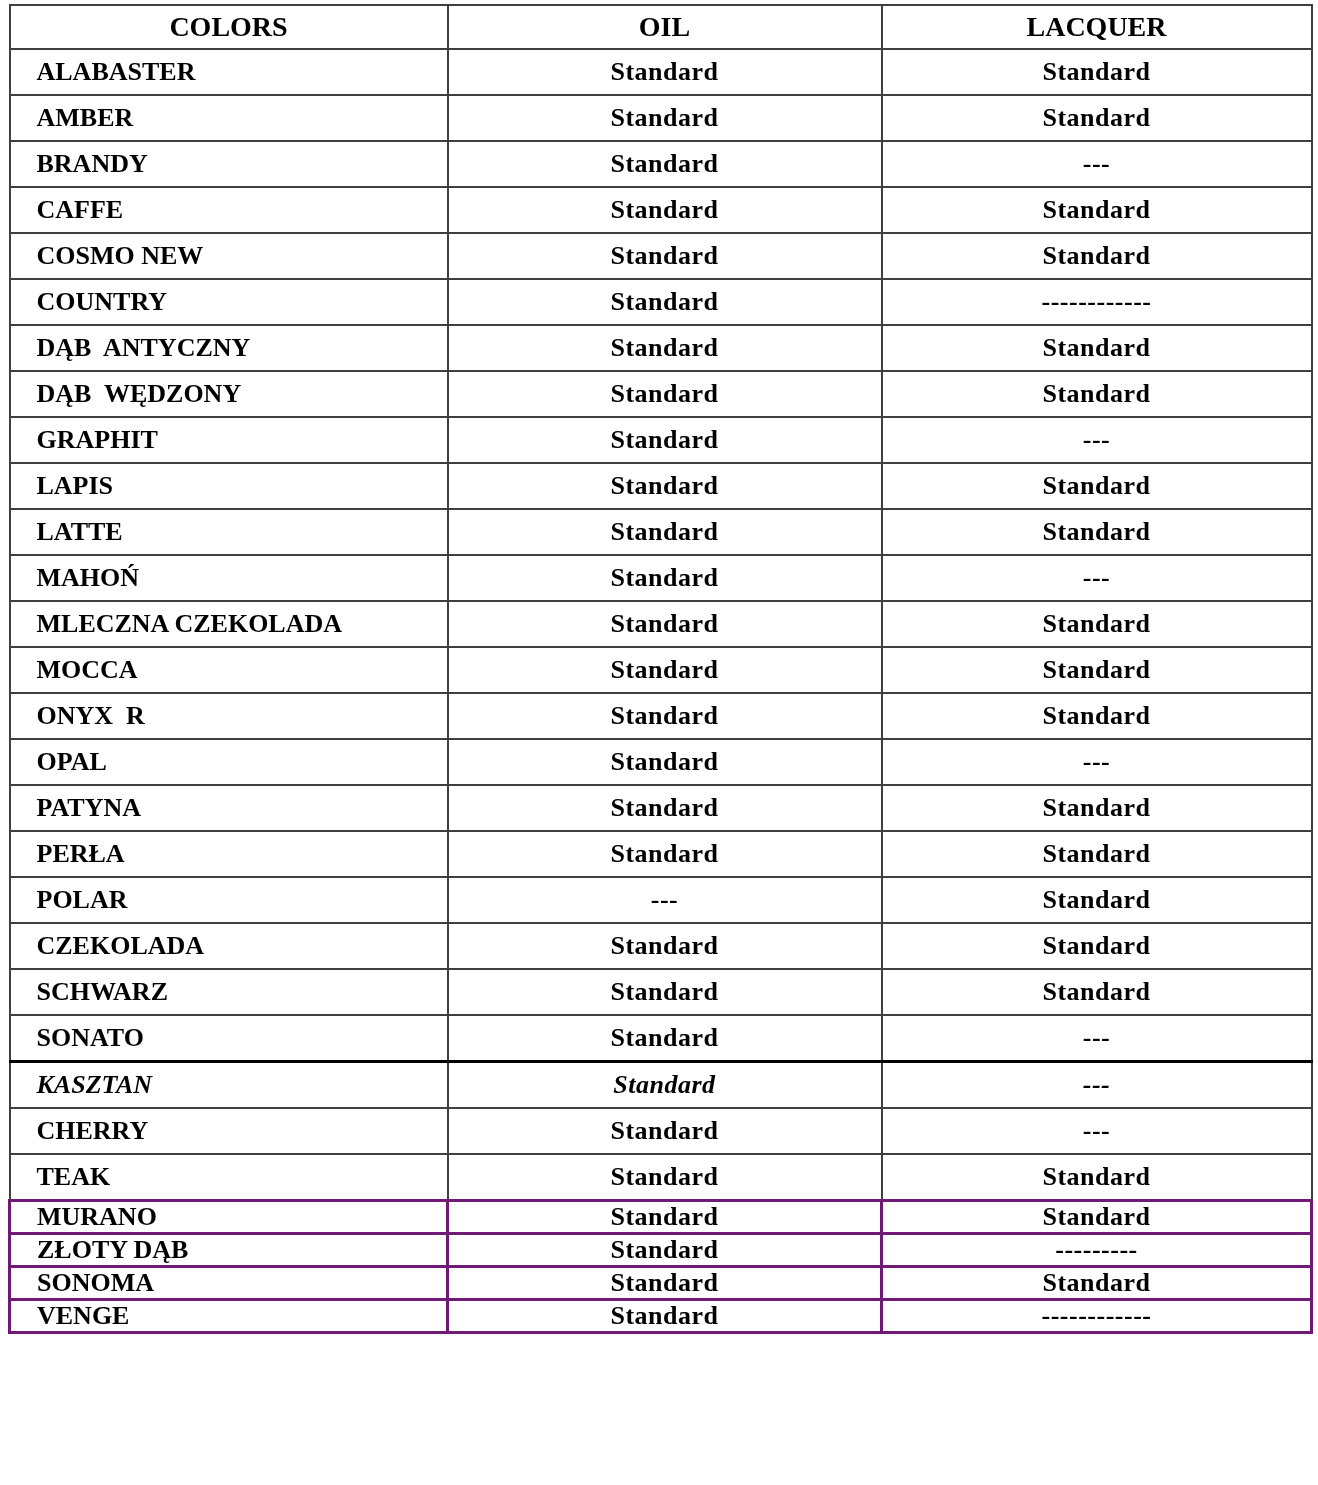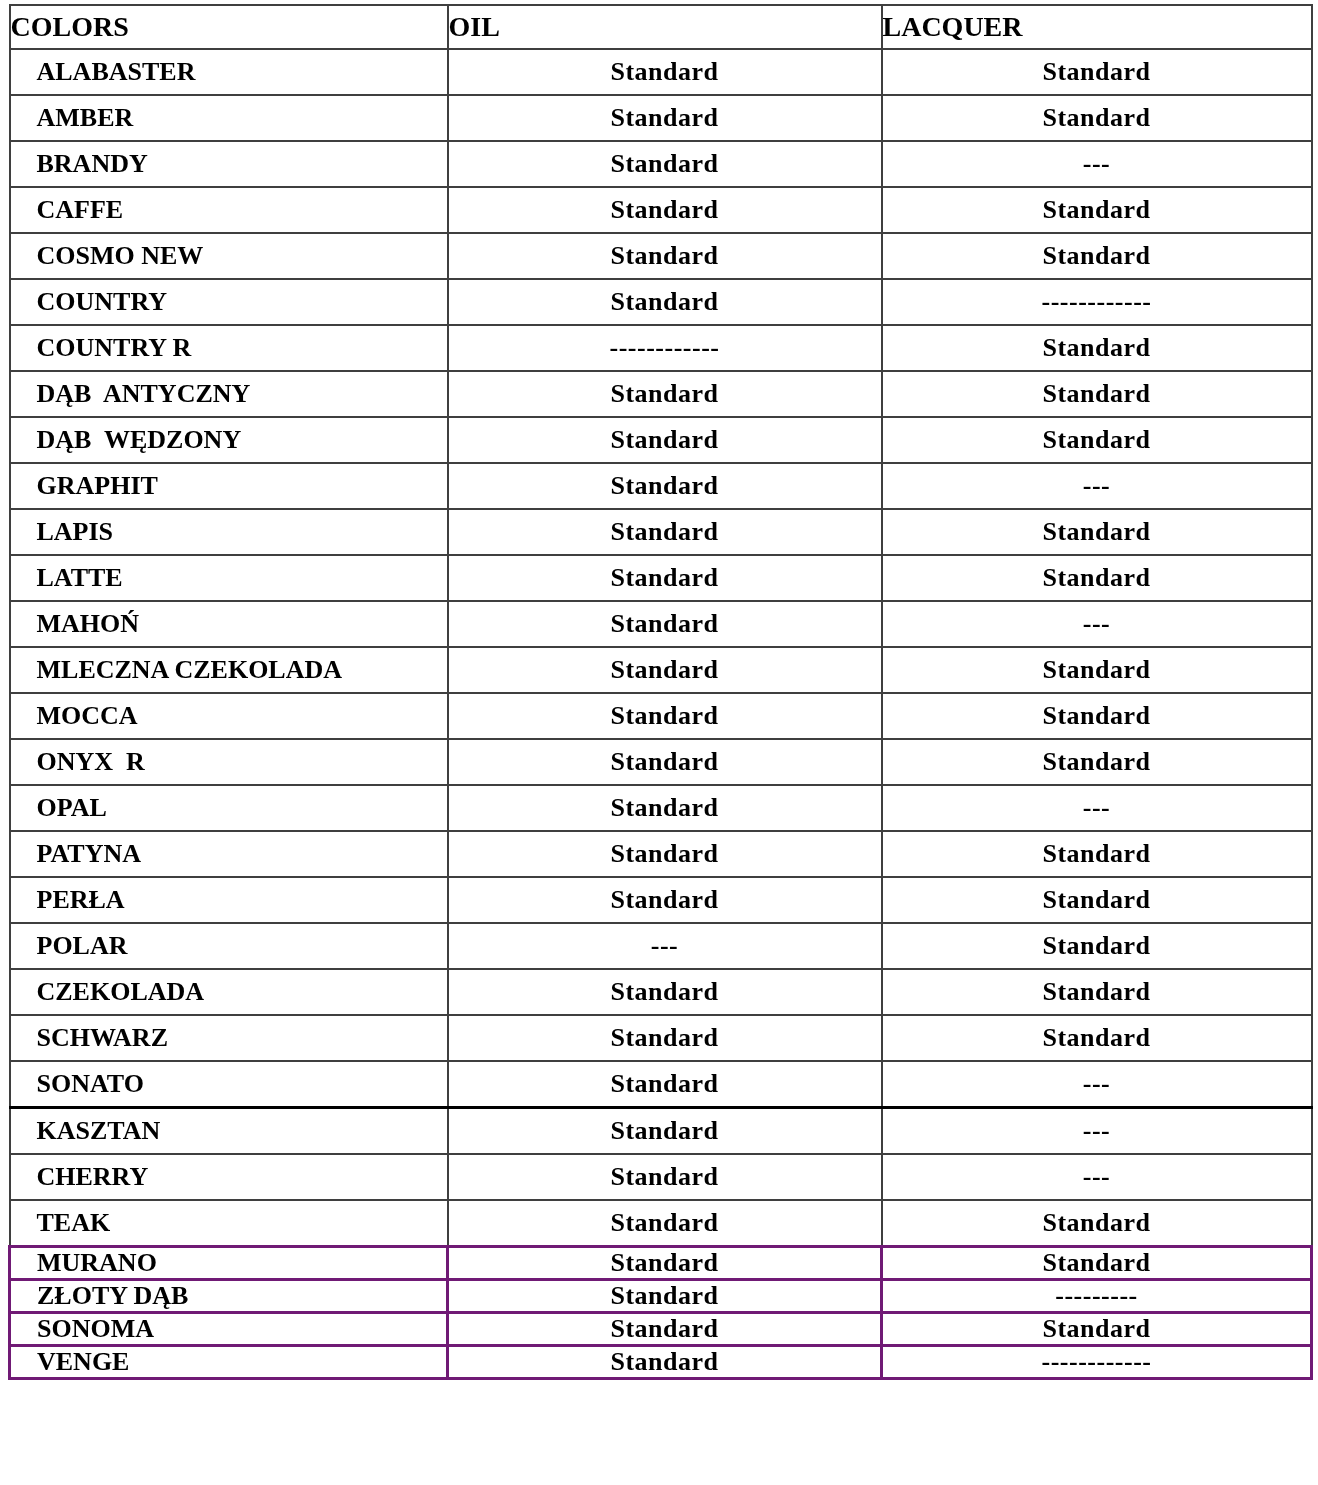--- a/index.html
+++ b/index.html
@@ -16,30 +16,30 @@
   }
   col.c1{width:438px;} col.c2{width:434px;} col.c3{width:430px;}
   th,td{
     border:2px solid #3f3f3f;
     font-weight:700;
     font-size:26px;
     padding:0;
     vertical-align:middle;
     overflow:hidden;
   }
-  th{font-size:28px;height:42px;text-align:left;}
+  th{font-size:28px;height:42px;text-align:center;}
   td{height:44px;}
   td.name{
     text-align:left;
     padding-left:26px;
     white-space:pre; 
   }
   td.val{text-align:center;letter-spacing:0.5px;}
   
-  tr.thick-top td{border-top:3px solid #000;}
+  tr.thick-top td{border-top:3px solid #000;font-style:italic;}
   
   tr.box td{border:3px solid #701a75;height:30px;}
 </style>
 </head>
 <body>
 
 <div class="sheet">
 <table>
   <colgroup>
         <col class="c1">
@@ -78,25 +78,20 @@
           <td class="name">COSMO NEW</td>
           <td class="val">Standard</td>
           <td class="val">Standard</td>
         </tr>
     <tr>
           <td class="name">COUNTRY</td>
           <td class="val">Standard</td>
           <td class="val">------------</td>
         </tr>
     <tr>
-          <td class="name">COUNTRY R</td>
-          <td class="val">------------</td>
-          <td class="val">Standard</td>
-        </tr>
-    <tr>
           <td class="name">DĄB  ANTYCZNY</td>
           <td class="val">Standard</td>
           <td class="val">Standard</td>
         </tr>
     <tr>
           <td class="name">DĄB  WĘDZONY</td>
           <td class="val">Standard</td>
           <td class="val">Standard</td>
         </tr>
     <tr>

